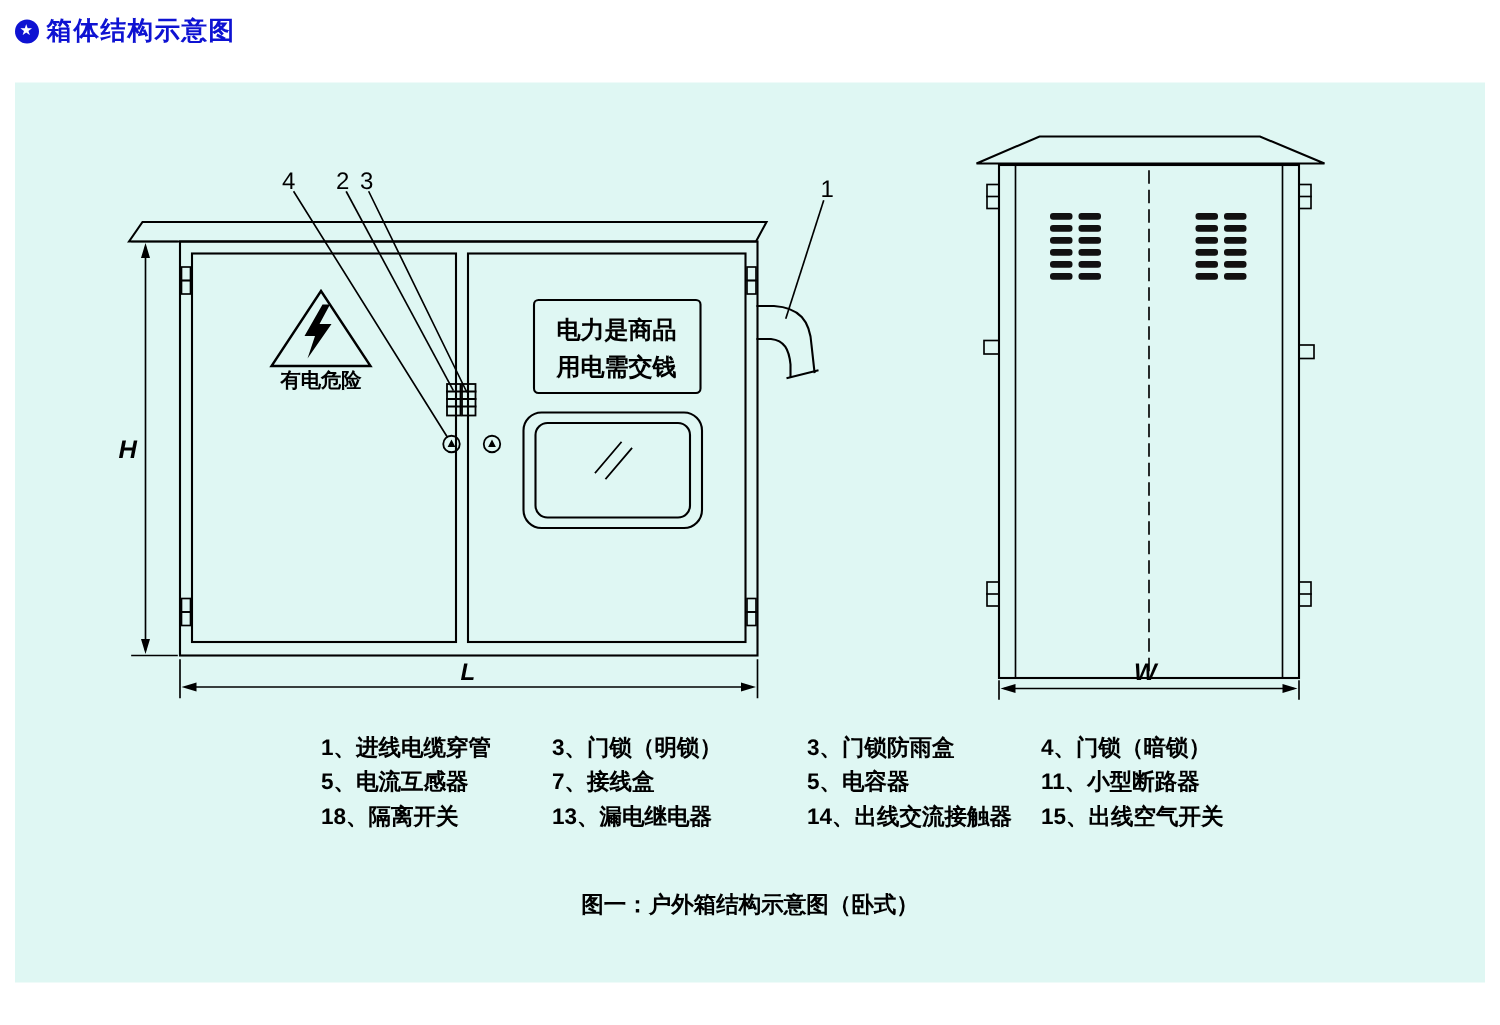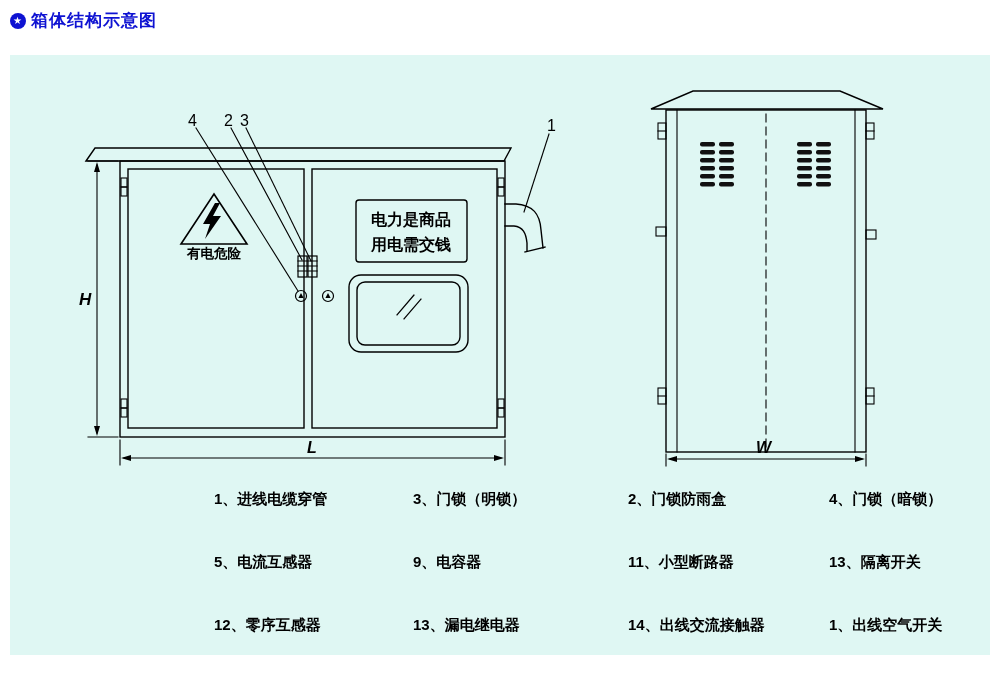--- a/index.html
+++ b/index.html
@@ -8,21 +8,21 @@
   .page-title { position:absolute; left:10px; top:9px; display:flex; align-items:center; gap:5px;
                 color:#0e12d2; font-size:17px; font-weight:bold; letter-spacing:1px; }
   .title-icon { display:inline-block; width:16px; height:16px; border-radius:50%;
                 background:#0e12d2; color:#ffffff; font-size:10px; line-height:16px;
                 text-align:center; font-weight:normal; }
   .panel { position:absolute; left:10px; top:55px; width:980px; height:600px; background:#dff7f3; }
   svg#drawing { position:absolute; left:0; top:0;
                 font-family:"Liberation Sans","DejaVu Sans",sans-serif; }
   .legend { position:absolute; left:214px; top:490px; display:grid;
             grid-template-columns:154px 170px 156px 170px; row-gap:5px;
-            font-size:15px; font-weight:bold; color:#000;gap:45px; }
+            font-size:15px; font-weight:bold; color:#000; }
   .legend div { height:18px; line-height:18px; white-space:nowrap; }
   .caption { position:absolute; left:10px; top:594px; width:980px; text-align:center;
              font-size:15px; font-weight:bold; color:#000; }
 </style>
 </head>
 <body>
 
 <div id="stage">
 
   <div class="page-title">
@@ -162,26 +162,27 @@
         <path fill="#000" stroke="none" d="M667,459 L677,456 L677,462 Z M865,459 L855,456 L855,462 Z"></path>
       </g>
     </g>
 
     <text x="756" y="453" font-size="16" font-weight="bold" font-style="italic" fill="#000">W</text>
   </svg>
 
   <div class="legend">
     <div>1、进线电缆穿管</div>
     <div>3、门锁（明锁）</div>
-    <div>2、门锁防雨盒</div>
+    <div>3、门锁防雨盒</div>
     <div>4、门锁（暗锁）</div>
     <div>5、电流互感器</div>
-    <div>9、电容器</div>
+    <div>7、接线盒</div>
+    <div>5、电容器</div>
     <div>11、小型断路器</div>
-    <div>13、隔离开关</div>
-    <div>12、零序互感器</div>
+    <div>18、隔离开关</div>
     <div>13、漏电继电器</div>
     <div>14、出线交流接触器</div>
-    <div>1、出线空气开关</div>
+    <div>15、出线空气开关</div>
   </div>
 
+  <div class="caption">图一：户外箱结构示意图（卧式）</div>
 
 </div>
 
 </body></html>

